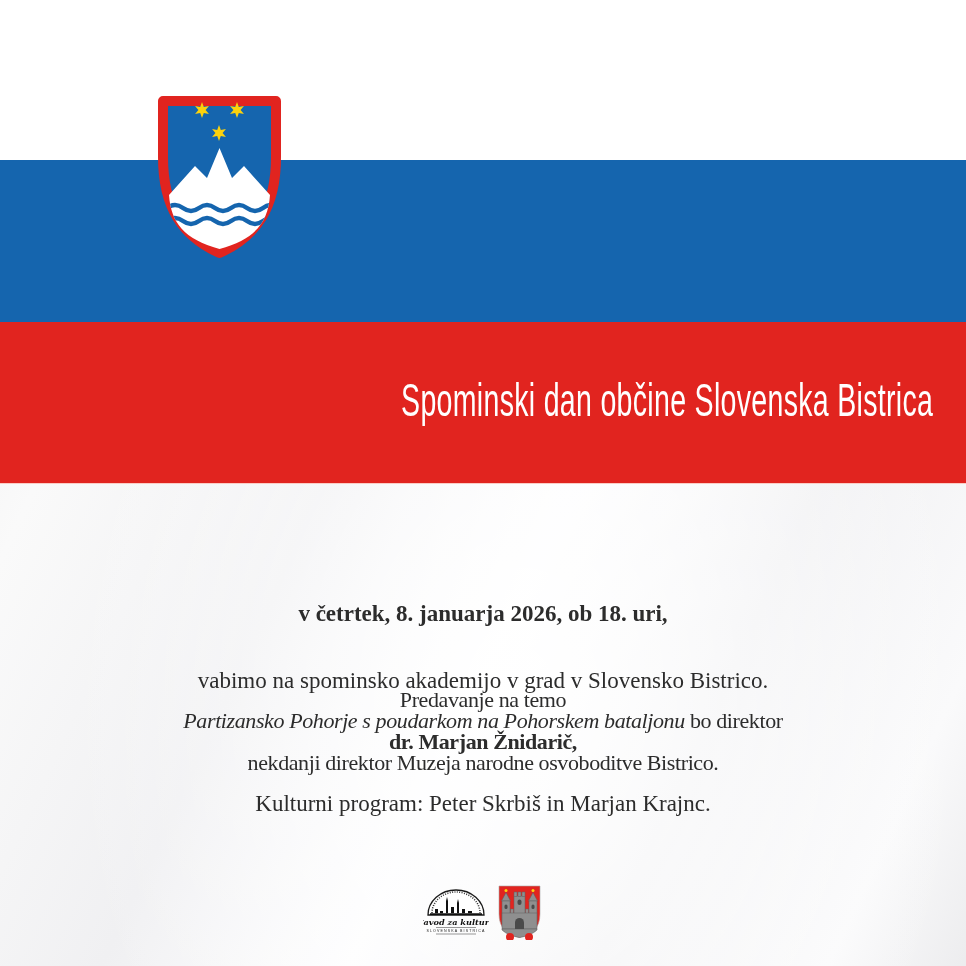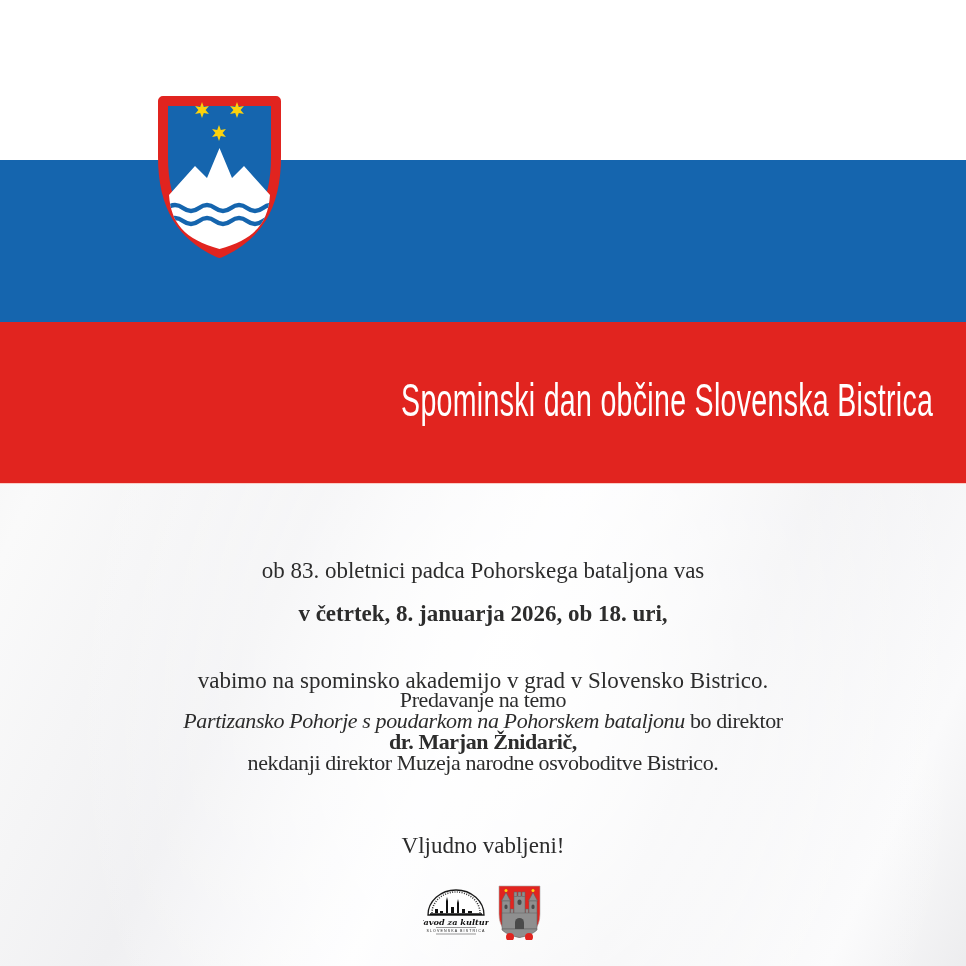--- a/index.html
+++ b/index.html
@@ -57,32 +57,31 @@
     </g>
     <path d="M 16,104 L 42,75 L 54,87 L 66.5,57 L 79,87 L 91,75 L 117,104 C 115,132 102,148 66.5,158 C 31,148 18,132 16,104 Z" fill="#ffffff"></path>
     <g clip-path="url(#mountainClip)" style="stroke:var(--flag-blue,#1565ae);stroke-width:4.5;fill:none;">
       <path d="M 14,117 Q 22,111 30,117 T 46,117 T 62,117 T 78,117 T 94,117 T 110,117 T 126,117"></path>
       <path d="M 14,130 Q 22,124 30,130 T 46,130 T 62,130 T 78,130 T 94,130 T 110,130 T 126,130"></path>
     </g>
   </svg>
 
   <h1 class="title">Spominski dan občine Slovenska Bistrica</h1>
 
-  <div class="line sz-main" style="top:558px;">ob 83. obletnici padca Pohorskega bataljona vas</div>
   <div class="line sz-main bold" style="top:601px;">v četrtek, 8. januarja 2026, ob 18. uri,</div>
   <div class="line sz-main" style="top:644px;margin-top:24px;">vabimo na spominsko akademijo v grad v Slovensko Bistrico.</div>
 
   <div class="line lecture" style="top:689px;">
     <div class="lline">Predavanje na temo</div>
     <div class="lline"><span class="italic">Partizansko Pohorje s poudarkom na Pohorskem bataljonu</span><span> bo direktor</span></div>
     <div class="lline bold">dr. Marjan Žnidarič,</div>
     <div class="lline">nekdanji direktor Muzeja narodne osvoboditve Bistrico.</div>
   </div>
 
-  <div class="line sz-main" style="top:833px;">Vljudno vabljeni!</div>
+  <div class="line sz-main" style="top:791px;">Kulturni program: Peter Skrbiš in Marjan Krajnc.</div>
 
   <div class="footer-logos">
 
     <svg class="logo-left" viewBox="0 0 66 54">
       <path d="M 5,29 A 28,25 0 0 1 61,29 Z" fill="#ffffff" stroke="#1a1a1a" stroke-width="1.3"></path>
       <path d="M 9,27 A 24,21 0 0 1 57,27" fill="none" stroke="#333333" stroke-width="1.6" stroke-dasharray="1,1.4"></path>
       <g fill="#111111">
         <path d="M 7,29 L 7,27.2 L 59,27.2 L 59,29 Z"></path>
         <path d="M 12,27.2 L 12,23 L 15,23 L 15,27.2 Z"></path>
         <path d="M 17,27.2 L 17,25 L 20,25 L 20,27.2 Z"></path>

